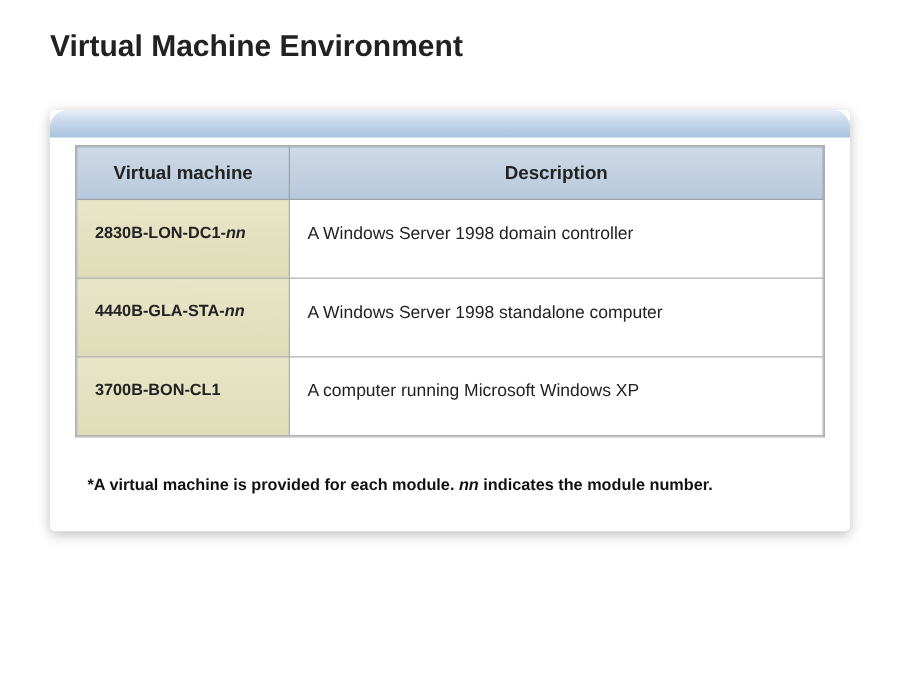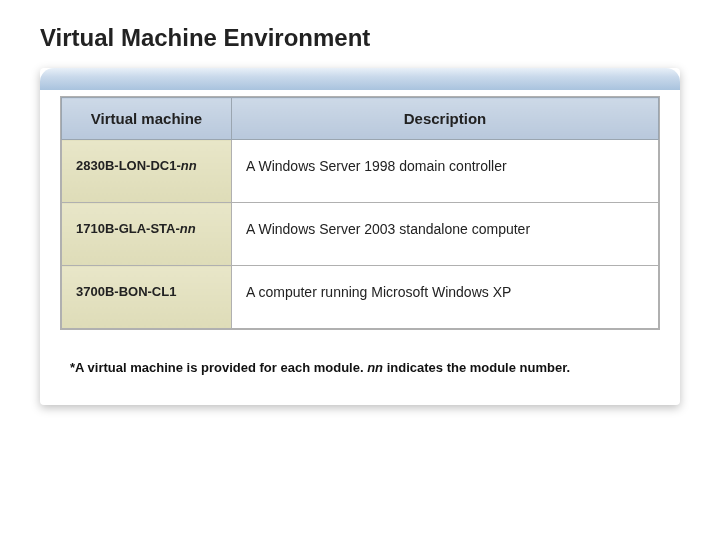--- a/index.html
+++ b/index.html
@@ -11,21 +11,21 @@
       font-family: Arial, Helvetica, sans-serif;
       background: #fff;
       width: 720px;
       height: 540px;
       padding: 24px 40px;
     }
     .title {
       font-size: 24px;
       font-weight: bold;
       color: #222;
-      margin-bottom: 16px;
+      margin-bottom: 36px;
     }
     .panel {
       background: #fff;
       border-radius: 4px;
       box-shadow: 0 3px 10px rgba(0,0,0,0.25);
       padding: 18px 20px 30px 20px;
       position: relative;
       overflow: hidden;
     }
     .panel::before {
@@ -101,22 +101,22 @@
           <th>Virtual machine</th>
           <th>Description</th>
         </tr>
       </thead>
       <tbody>
         <tr>
           <td class="vm-name"><span>2830B-LON-DC1-</span><span class="suffix">nn</span></td>
           <td class="vm-desc">A Windows Server 1998 domain controller</td>
         </tr>
         <tr>
-          <td class="vm-name"><span>1710B-GLA-STA-</span><span class="suffix">nn</span></td>
-          <td class="vm-desc">A Windows Server 2003 standalone computer</td>
+          <td class="vm-name"><span>4440B-GLA-STA-</span><span class="suffix">nn</span></td>
+          <td class="vm-desc">A Windows Server 1998 standalone computer</td>
         </tr>
         <tr>
           <td class="vm-name"><span>3700B-BON-CL1</span><span class="suffix"></span></td>
           <td class="vm-desc">A computer running Microsoft Windows XP</td>
         </tr>
       </tbody>
     </table>
   </div>
 
   <div class="footnote"><span>*A virtual machine is provided for each module.  </span><span class="nn">nn</span><span> indicates the module number.</span></div>

